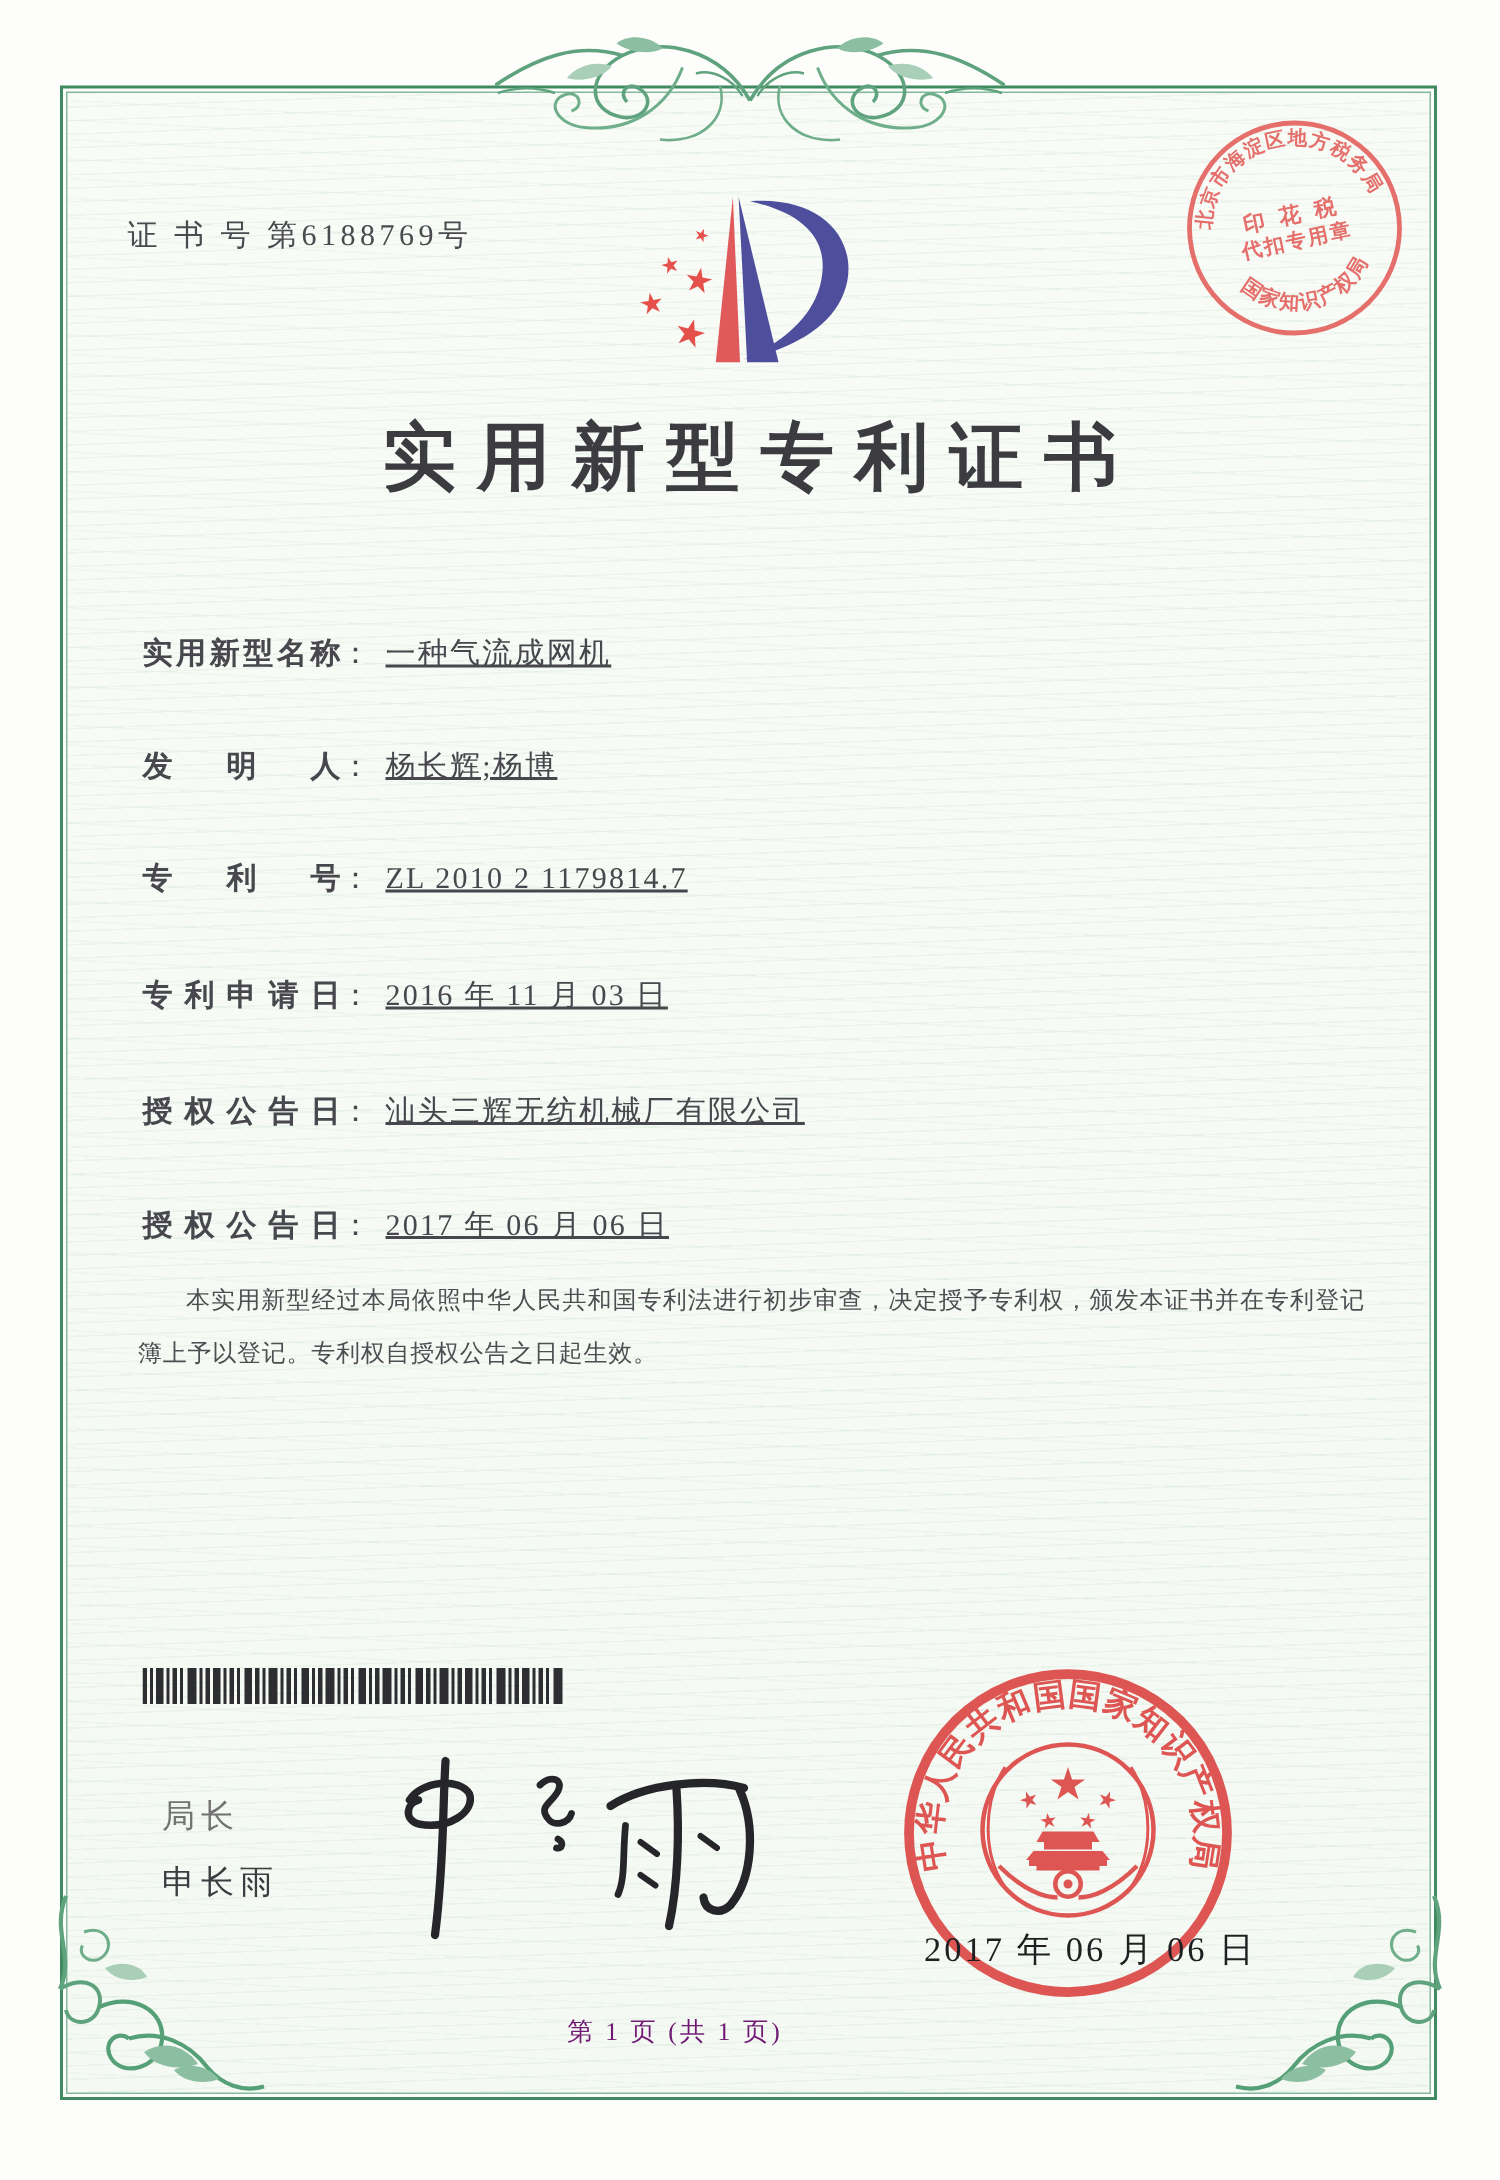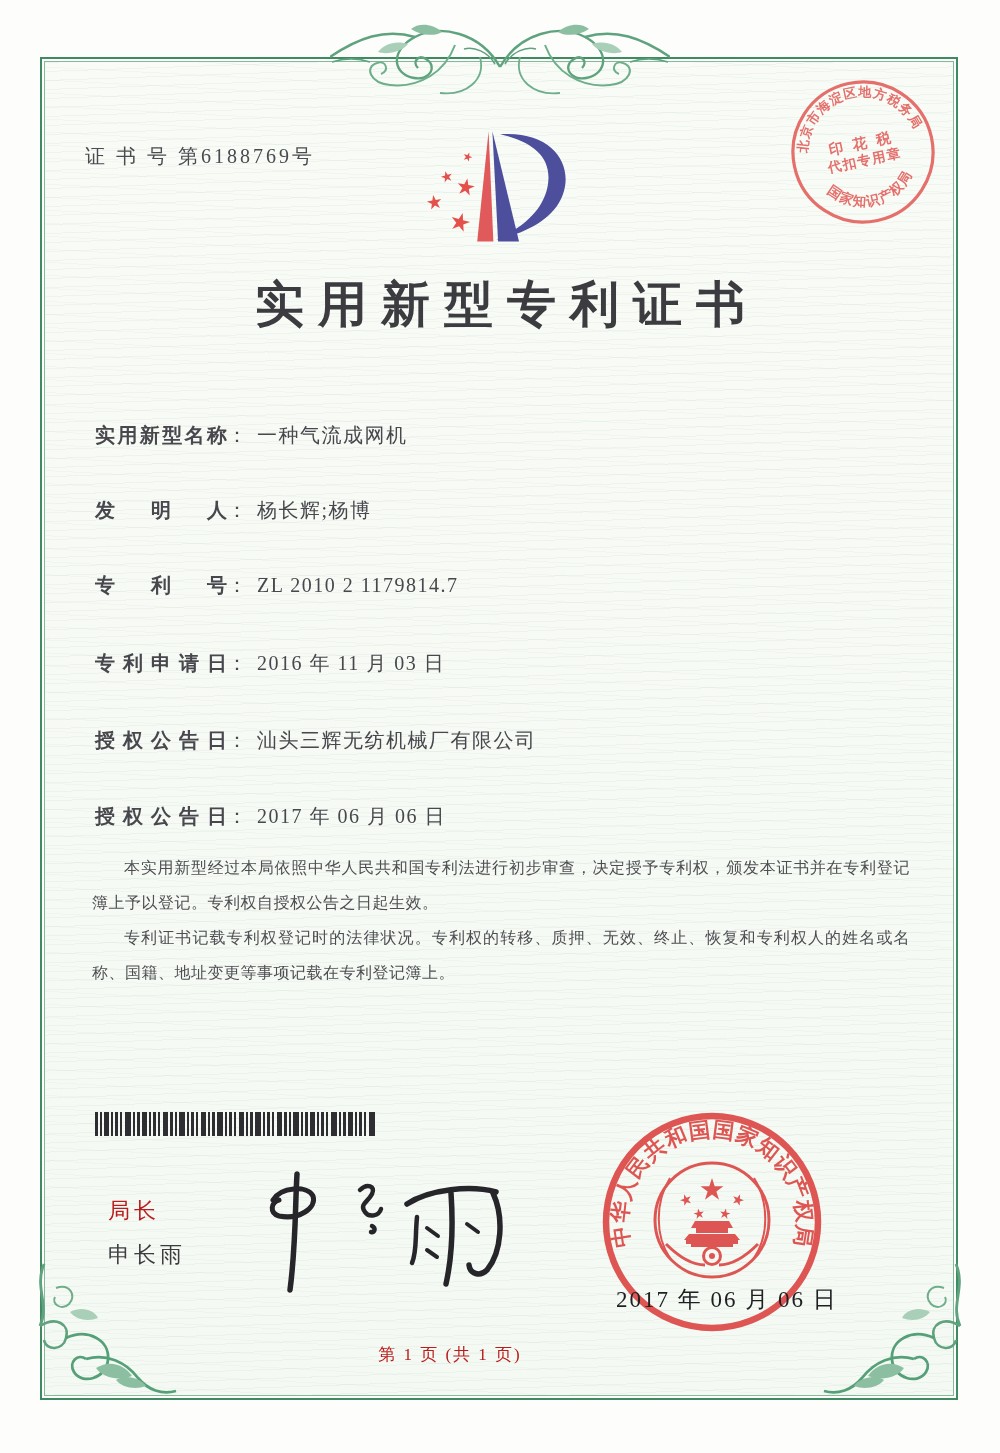--- a/index.html
+++ b/index.html
@@ -35,43 +35,43 @@
   
   .field-row{
     position:absolute;left:95px;width:840px;
     font-size:20px;color:#47474d;white-space:nowrap;
   }
   .field-label{
     display:inline-block;width:132px;
     text-align:justify;text-align-last:justify;vertical-align:bottom;font-weight:bold;
   }
   .field-colon{margin-right:10px;}
-  .field-value{letter-spacing:1.5px;}
+  .field-value{letter-spacing:1.5px;text-decoration:underline;}
   
   .paras{
     position:absolute;left:92px;top:850px;width:818px;
     font-size:16px;line-height:35px;color:#4e4e52;
     letter-spacing:0.5px;text-align:justify;
   }
   .paras p{margin:0;text-indent:2em;}
   
   .barcode{position:absolute;left:95px;top:1112px;}
-  .signer-title{position:absolute;left:108px;top:1196px;font-size:22px;color:#b91c1c;letter-spacing:4px;}
+  .signer-title{position:absolute;left:108px;top:1196px;font-size:22px;color:#737373;letter-spacing:4px;}
   .signer-name{position:absolute;left:108px;top:1240px;font-size:22px;color:#3c3c41;letter-spacing:4px;}
   .signature{position:absolute;left:255px;top:1162px;}
   .seal{position:absolute;left:598px;top:1108px;opacity:.93;}
   .tax-stamp{position:absolute;left:788px;top:77px;opacity:.9;}
   .issue-date{
     position:absolute;left:616px;top:1284px;
     font-size:23px;color:#1f1f22;letter-spacing:2px;font-weight:500;
     white-space:nowrap;
   }
   .page-footer{
     position:absolute;left:0;top:1343px;width:900px;text-align:center;
-    font-size:17px;color:#b91c1c;letter-spacing:2px;
+    font-size:17px;color:#701a75;letter-spacing:2px;
   }
   
   .orn-top{position:absolute;left:330px;top:12px;}
   .orn-bl{position:absolute;left:26px;top:1258px;}
   .orn-br{position:absolute;left:820px;top:1258px;transform:scaleX(-1);}
   .logo{position:absolute;left:405px;top:118px;}
 </style>
 </head>
 <body>
 
@@ -166,21 +166,20 @@
 </div>
 <div class="field-row" style="top:727px">
   <span class="field-label">授权公告日</span><span class="field-colon">：</span><span class="field-value">汕头三辉无纺机械厂有限公司</span>
 </div>
 <div class="field-row" style="top:803px">
   <span class="field-label">授权公告日</span><span class="field-colon">：</span><span class="field-value">2017 年 06 月 06 日</span>
 </div>
 
 <div class="paras">
   <p>本实用新型经过本局依照中华人民共和国专利法进行初步审查，决定授予专利权，颁发本证书并在专利登记簿上予以登记。专利权自授权公告之日起生效。</p>
-  <p>专利证书记载专利权登记时的法律状况。专利权的转移、质押、无效、终止、恢复和专利权人的姓名或名称、国籍、地址变更等事项记载在专利登记簿上。</p>
 </div>
 
 <svg class="barcode" width="282" height="24" viewBox="0 0 282 24">
   <g fill="#2e2e32">
     <rect x="0" y="0" width="3" height="24"></rect>
       <rect x="5" y="0" width="2" height="24"></rect>
       <rect x="9" y="0" width="5" height="24"></rect>
       <rect x="16" y="0" width="2" height="24"></rect>
       <rect x="20" y="0" width="3" height="24"></rect>
       <rect x="25" y="0" width="2" height="24"></rect>

